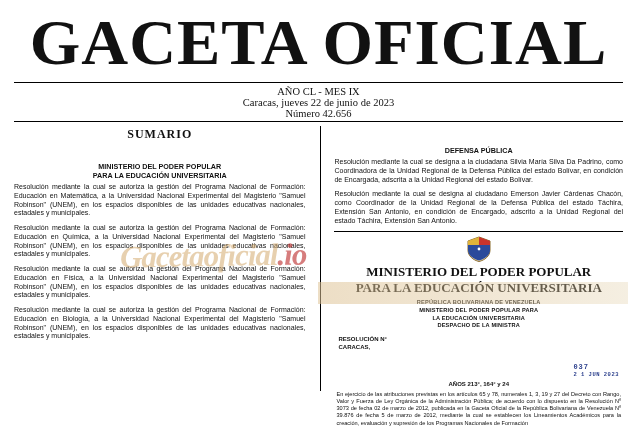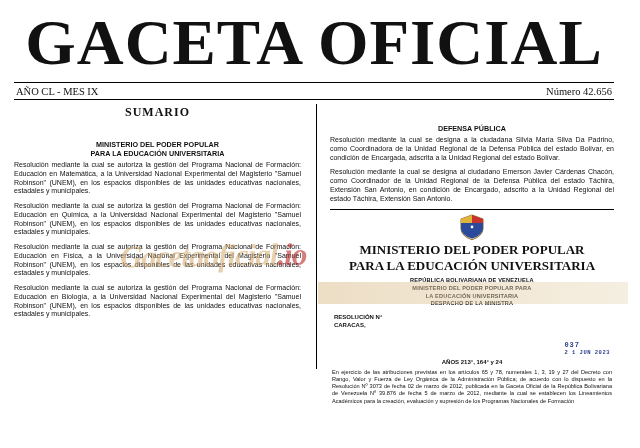--- a/index.html
+++ b/index.html
@@ -12,21 +12,21 @@
     height: 448px;
     overflow: hidden;
     font-family: "Liberation Serif", serif;
     color: #111;
   }
   .page {
     position: relative;
     width: 640px;
     height: 448px;
     box-sizing: border-box;
-    padding: 6px 26px 0 14px;
+    padding: 6px 17px 0 14px;
     background: #fff;
   }
 
   
   .masthead {
     text-align: center;
     line-height: 1;
   }
   .gaceta-title {
     font-family: "Liberation Serif", serif;
@@ -52,20 +52,21 @@
   }
 
   
   .issue-line {
     display: flex;
     justify-content: space-between;
     align-items: center;
     font-size: 10.5px;
     font-family: "Liberation Serif", serif;
     padding: 0 2px 2px 2px;
+    flex-direction: column;
   }
   .issue-line .center {
     font-size: 10.5px;
   }
   .rule-thin {
     border: 0;
     border-top: 1px solid #000;
     margin: 0 0 4px 0;
   }
 
@@ -222,20 +223,21 @@
 
 <div class="page">
 
   <div class="masthead">
     <div class="gaceta-title">GACETA OFICIAL</div>
   </div>
   <hr class="rule">
 
   <div class="issue-line">
     <div>AÑO CL - MES IX</div>
+    <div class="center">Caracas, jueves 22 de junio de 2023</div>
     <div>Número 42.656</div>
   </div>
   <hr class="rule-thin">
 
   <div class="columns">
 
     <div class="col col-left">
       <div class="sumario">SUMARIO</div>
       <div class="section-head" style="white-space: pre-line;">MINISTERIO DEL PODER POPULAR
 PARA LA EDUCACIÓN UNIVERSITARIA</div>

